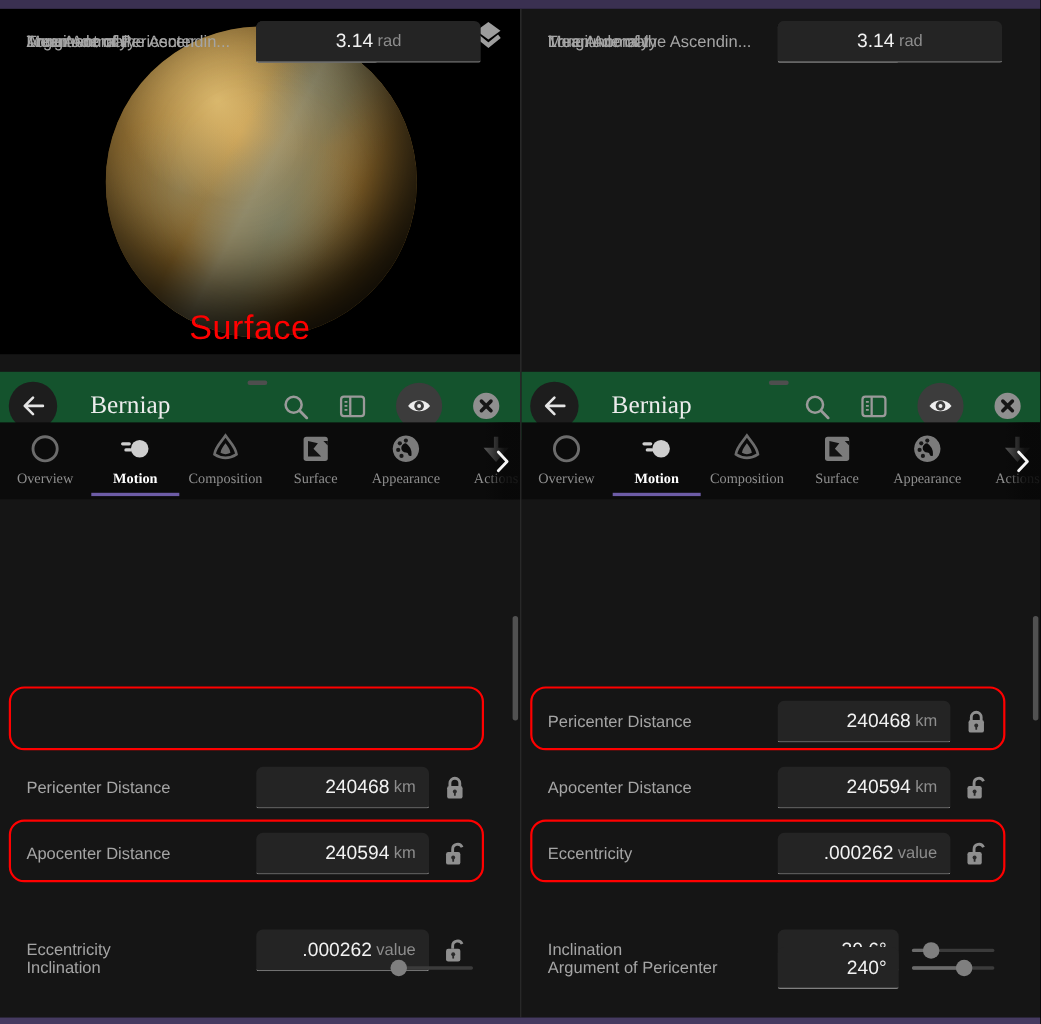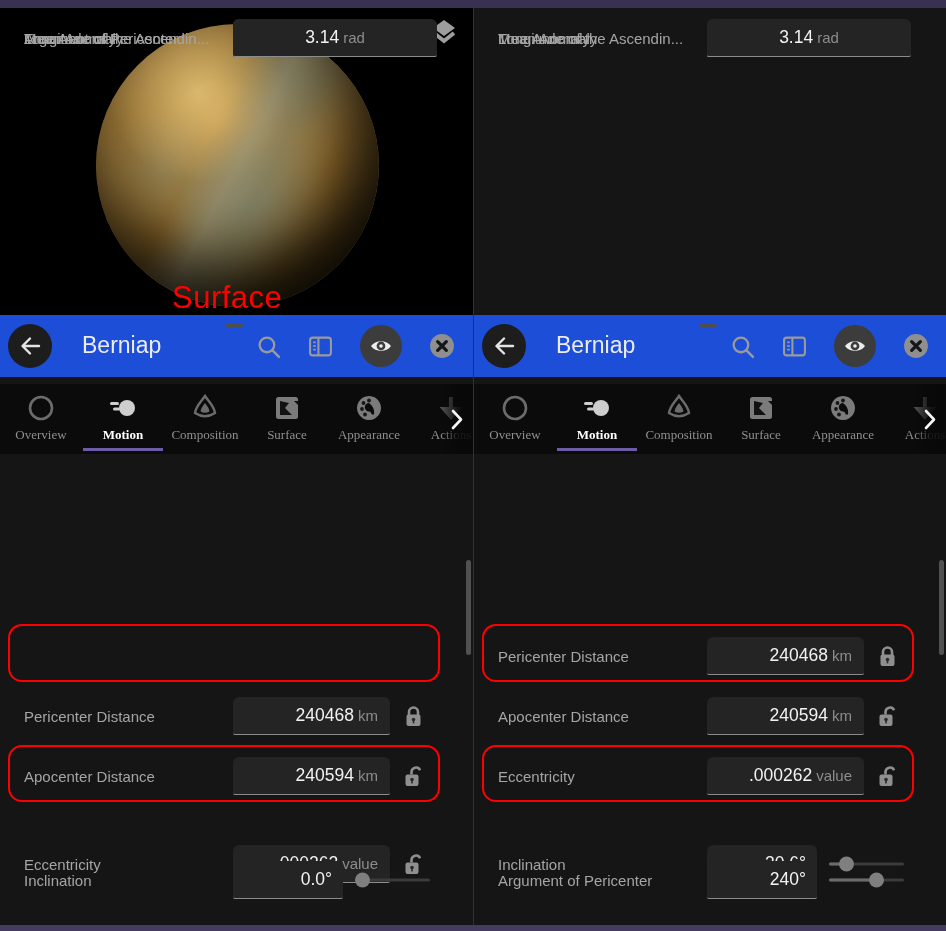--- a/index.html
+++ b/index.html
@@ -30,21 +30,21 @@
   .planet::before { content:""; position:absolute; inset:0; border-radius:50%;
     background:linear-gradient(118deg, transparent 40%, rgba(145,155,140,.50) 50%, rgba(120,135,120,.45) 58%, transparent 72%); }
   .planet::after { content:""; position:absolute; inset:0; border-radius:50%;
     box-shadow:inset -20px -34px 70px rgba(0,0,0,.9), inset 8px 10px 46px rgba(255,225,150,.22); }
   .viewport-label { position:absolute; bottom:6px; font-size:31px; color:#ff0000; letter-spacing:.5px; }
   .panel--before .viewport-label { left:172px; }
   .panel--after  .viewport-label { left:210px; }
   .layers-btn { position:absolute; top:10px; right:14px; width:30px; height:32px; }
 
   
-  .hdr { position:absolute; top:307px; left:0; width:473px; height:62px; background:#1d4ed8; }
+  .hdr { position:absolute; top:330px; left:0; width:473px; height:62px; background:#14532d;font-family:Liberation Serif, serif; }
   .hdr-dash { position:absolute; left:225px; top:8px; width:18px; height:4px; border-radius:2px; background:#4e4e4e; }
   .back-btn { position:absolute; left:8px; top:9px; width:44px; height:44px; border-radius:50%; background:#1d1d1d;
     display:flex; align-items:center; justify-content:center; }
   .hdr-title { position:absolute; left:82px; top:17px; font-size:23px; color:#ececec; }
   .hdr-actions { position:absolute; right:18px; top:0; height:62px; display:flex; align-items:center; gap:27px; }
   .icon-btn { display:flex; align-items:center; justify-content:center; }
   .eye-btn { width:42px; height:42px; border-radius:50%; background:#3c3c3c; }
 
   
   .tabs { position:absolute; top:376px; left:0; width:473px; height:70px; background:#0b0b0b; display:flex; }
@@ -280,23 +280,20 @@
       <div class="inp inp--unit">
           <span class="val">.000262</span>
           <span class="unit">value</span>
         </div>
       <div class="lockwrap"><svg width="23" height="23" viewBox="0 0 23 23">
             <use href="#i-lock-open"></use>
           </svg></div>
     </div>
     <div class="row">
       <span class="row-label">Inclination</span>
-      <div class="inp inp--deg">
-          <span class="val">0.0°</span>
-        </div>
       <div class="slider">
           <div class="sl-track"></div>
           <div class="sl-fill" style="width: 0%;"></div>
           <div class="sl-thumb" style="left: calc(0% + 0px);"></div>
         </div>
     </div>
     <div class="row">
       <span class="row-label">Argument of Pericenter</span>
       <div class="inp inp--deg">
           <span class="val">240°</span>

